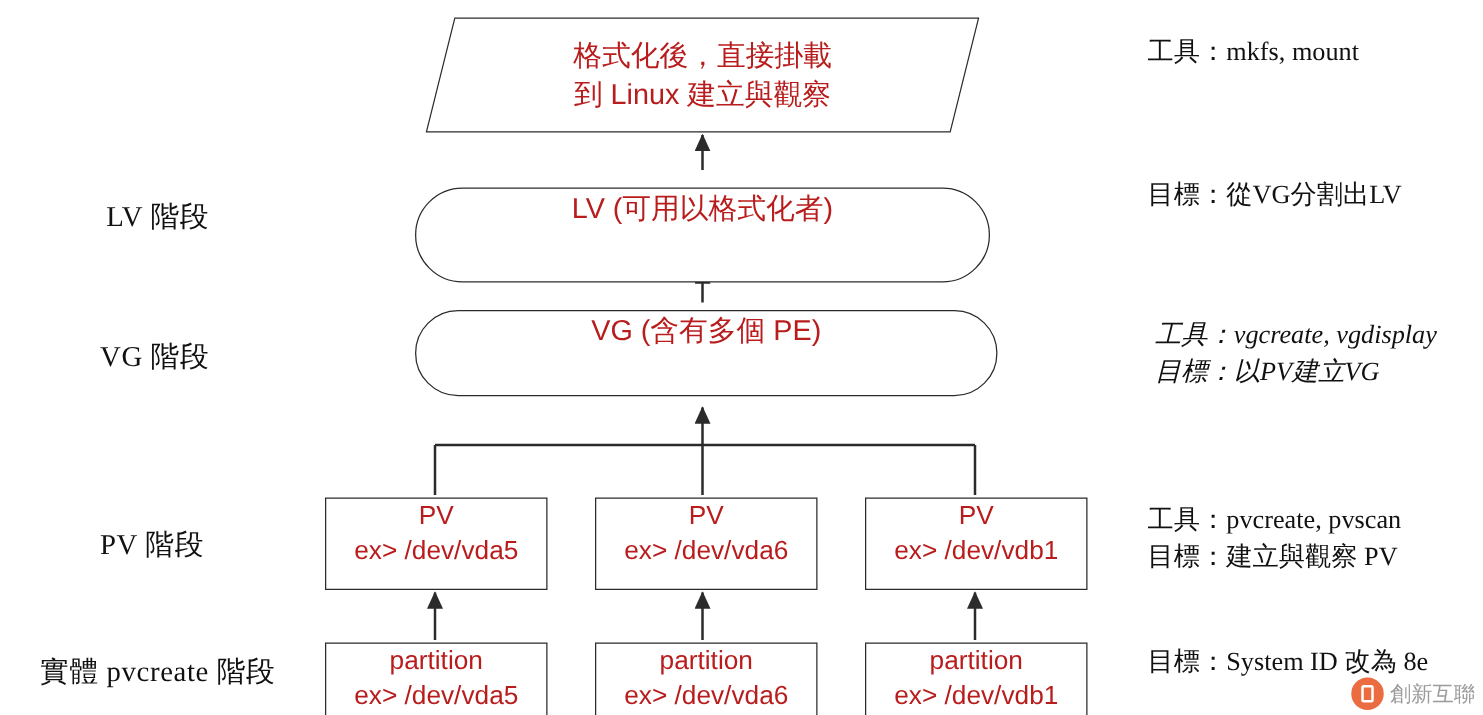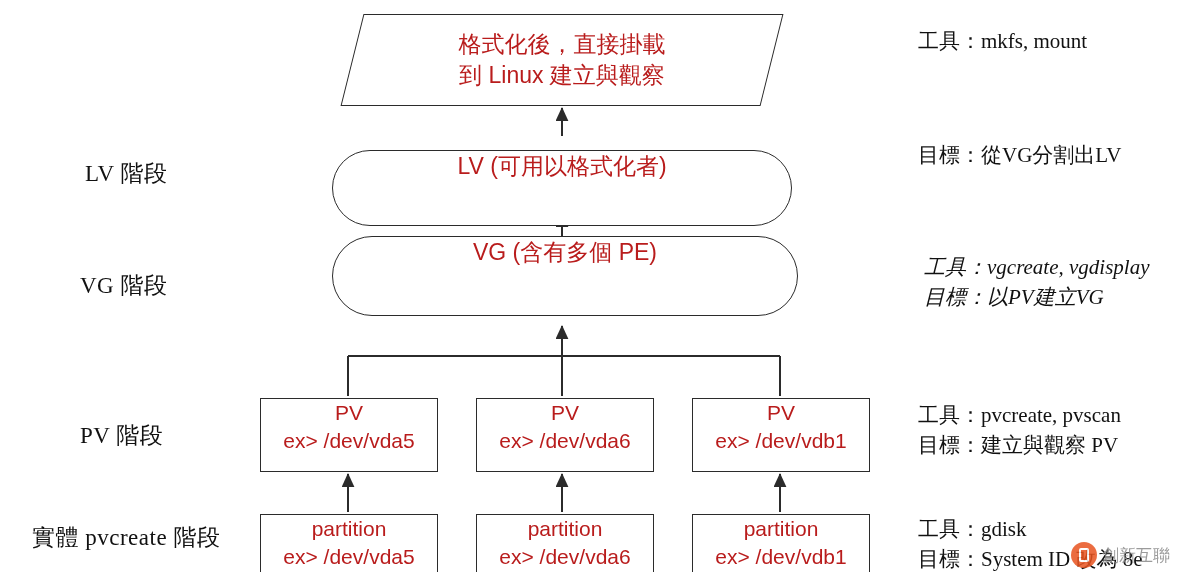--- a/index.html
+++ b/index.html
@@ -92,21 +92,21 @@
   svg.connectors {
     position: absolute;
     left: 0;
     top: 0;
     width: 1186px;
     height: 572px;
     pointer-events: none;
   }
   .watermark {
     position: absolute;
-    right: 16px;
+    right: 6px;
     bottom: 4px;
     display: flex;
     align-items: center;
     gap: 5px;
     opacity: 0.85;
   }
   .watermark .wm-badge {
     width: 26px;
     height: 26px;
     border-radius: 50%;
@@ -167,21 +167,21 @@
     <div class="txt">
       <span class="line">格式化後，直接掛載</span>
       <span class="line">到 Linux 建立與觀察</span>
     </div>
   </div>
 
   <div class="node stadium" style="left:332px; top:138px; width:460px; height:76px;margin-top:12px;">
     <span class="line">LV (可用以格式化者)</span>
   </div>
 
-  <div class="node stadium" style="left:332px; top:236px; width:466px; height:80px;">
+  <div class="node stadium" style="left:332px; top:248px; width:466px; height:69px;">
     <span class="line">VG (含有多個 PE)</span>
   </div>
 
   <div class="node rect" style="left:260px; top:398px; width:178px; height:74px;">
     <span class="line">PV</span>
     <span class="line">ex&gt; /dev/vda5</span>
   </div>
   <div class="node rect" style="left:476px; top:398px; width:178px; height:74px;">
     <span class="line">PV</span>
     <span class="line">ex&gt; /dev/vda6</span>
@@ -212,21 +212,20 @@
   </div>
   <div class="tools" style="left:924px; top:252px;font-style:italic;">
     <span class="t-line">工具：vgcreate, vgdisplay</span>
     <span class="t-line">目標：以PV建立VG</span>
   </div>
   <div class="tools" style="left:918px; top:400px;">
     <span class="t-line">工具：pvcreate, pvscan</span>
     <span class="t-line">目標：建立與觀察 PV</span>
   </div>
   <div class="tools" style="left:918px; top:514px;">
-    <span class="t-line">工具：gdisk</span>
     <span class="t-line">目標：System ID 改為 8e</span>
   </div>
 
   <div class="watermark">
     <span class="wm-badge"></span>
     <span class="wm-text">創新互聯</span>
   </div>
 
 </div>
 

